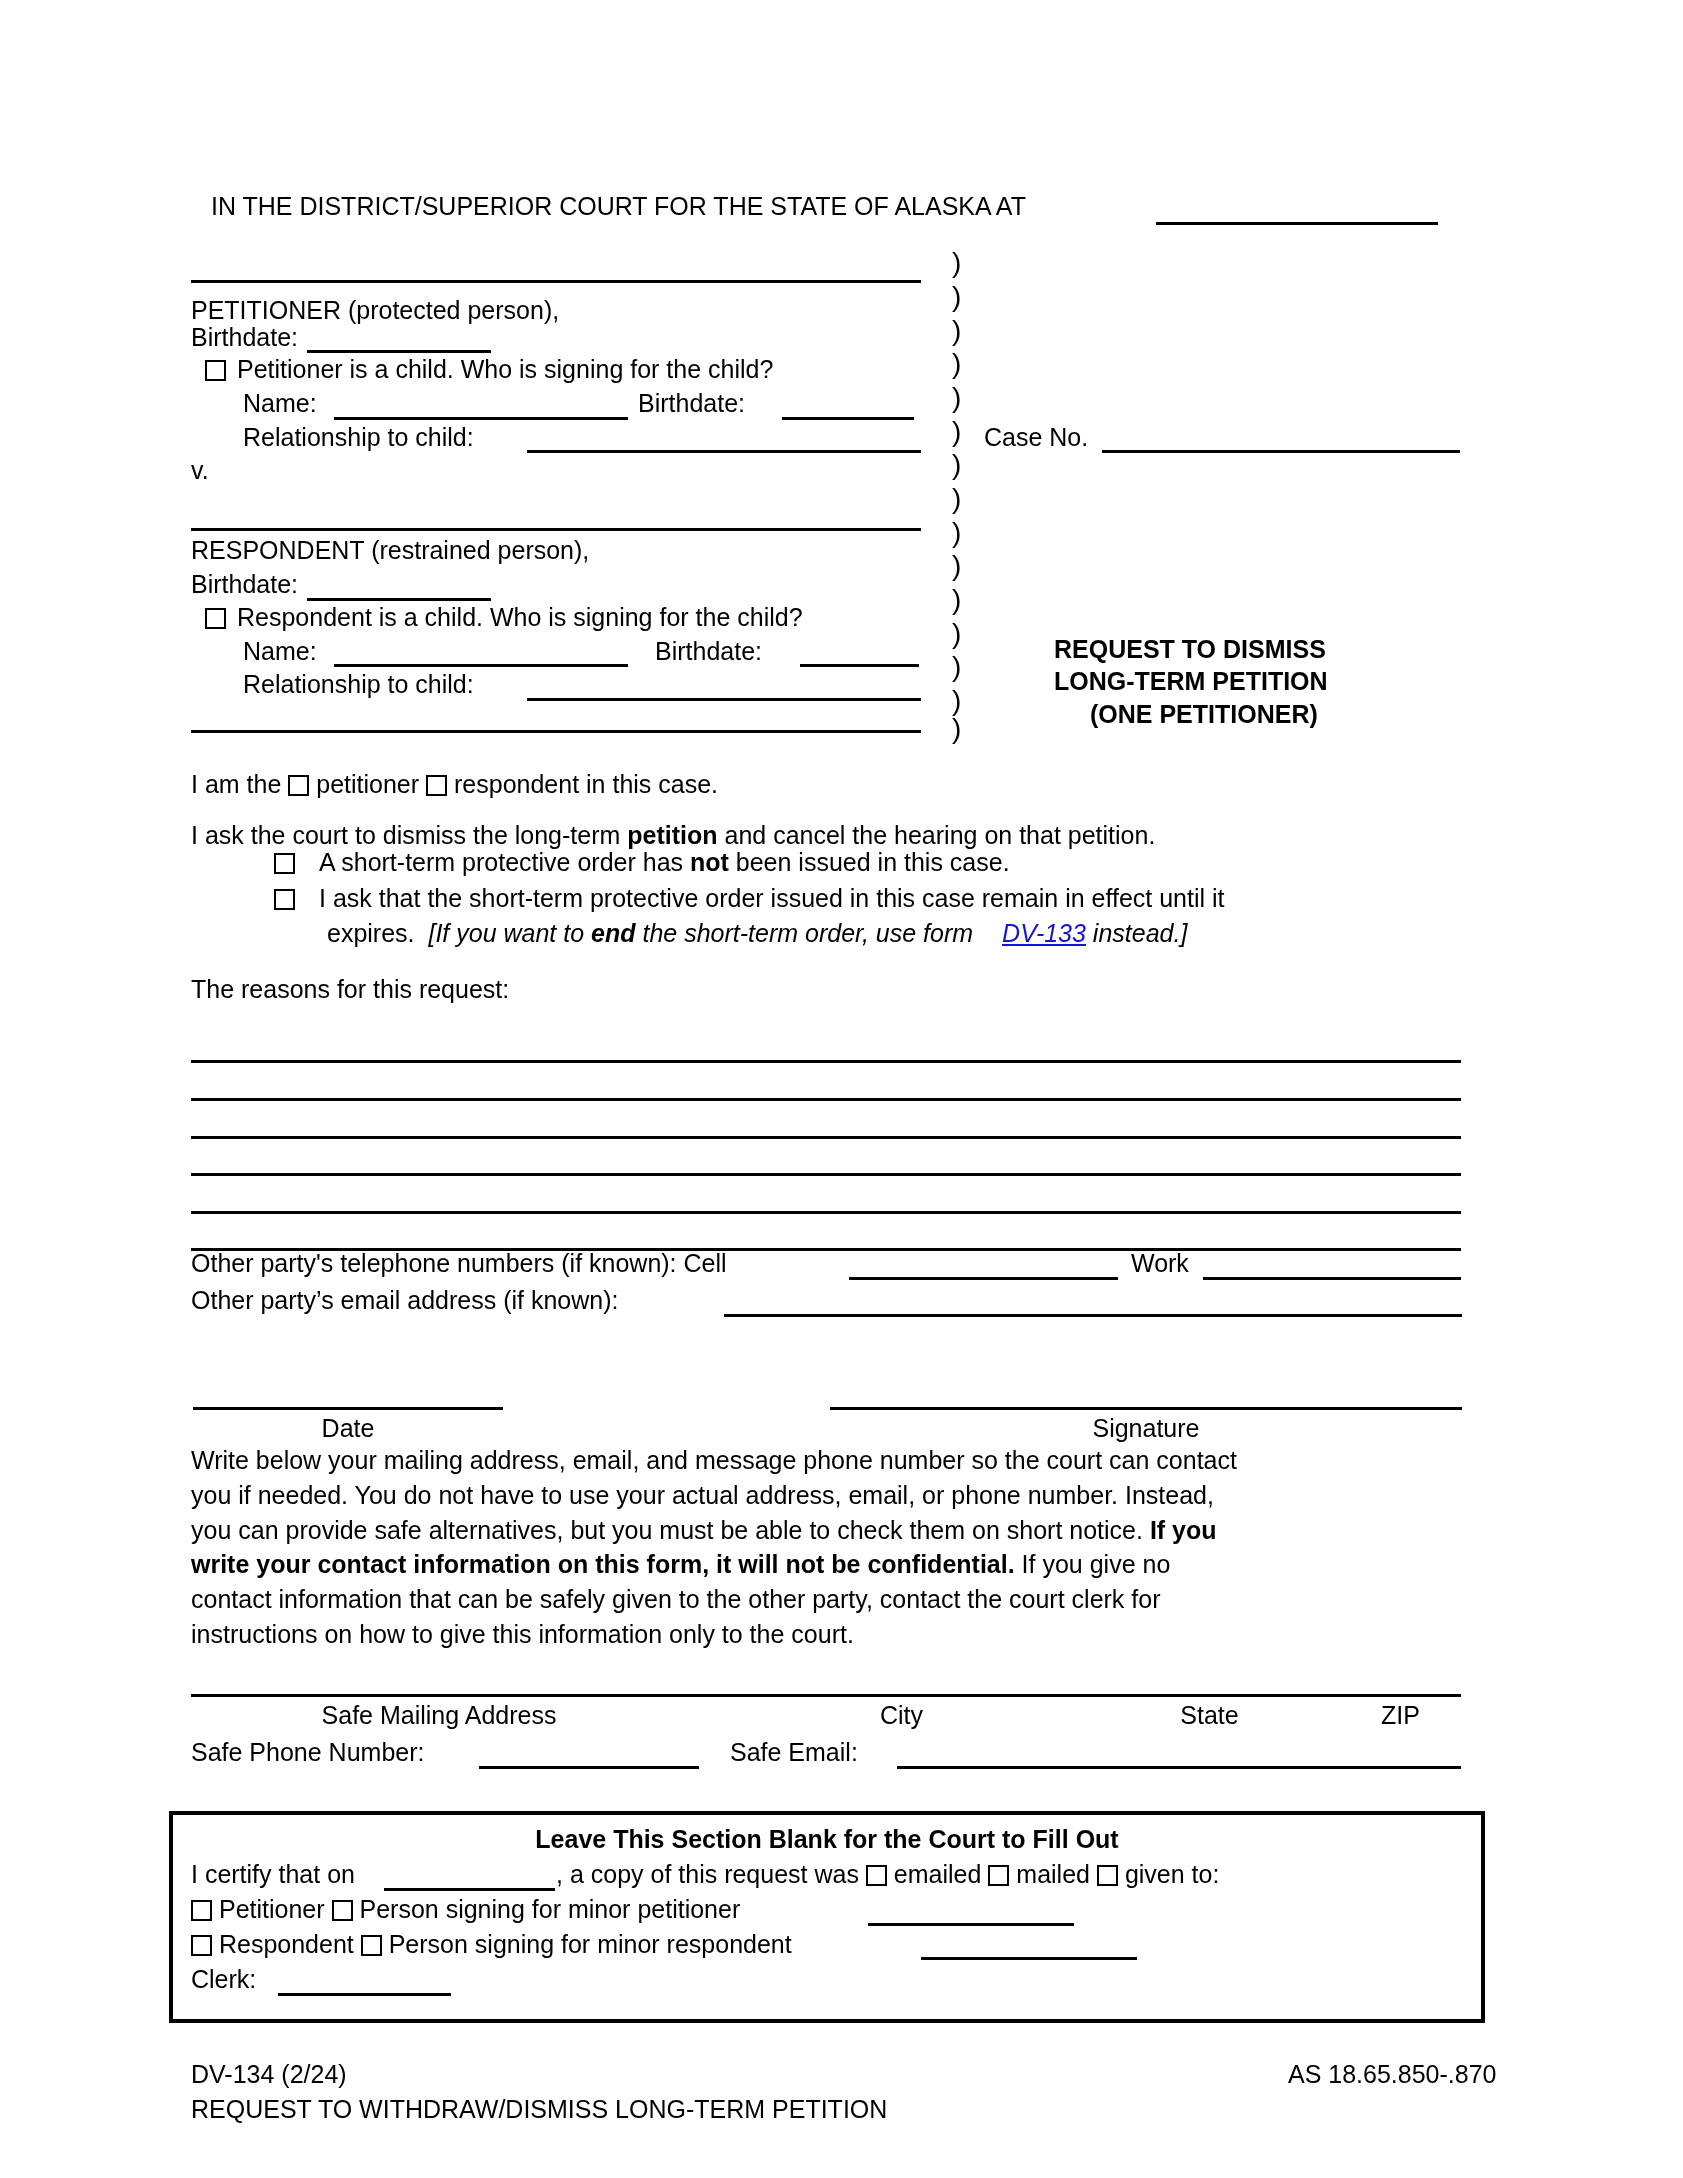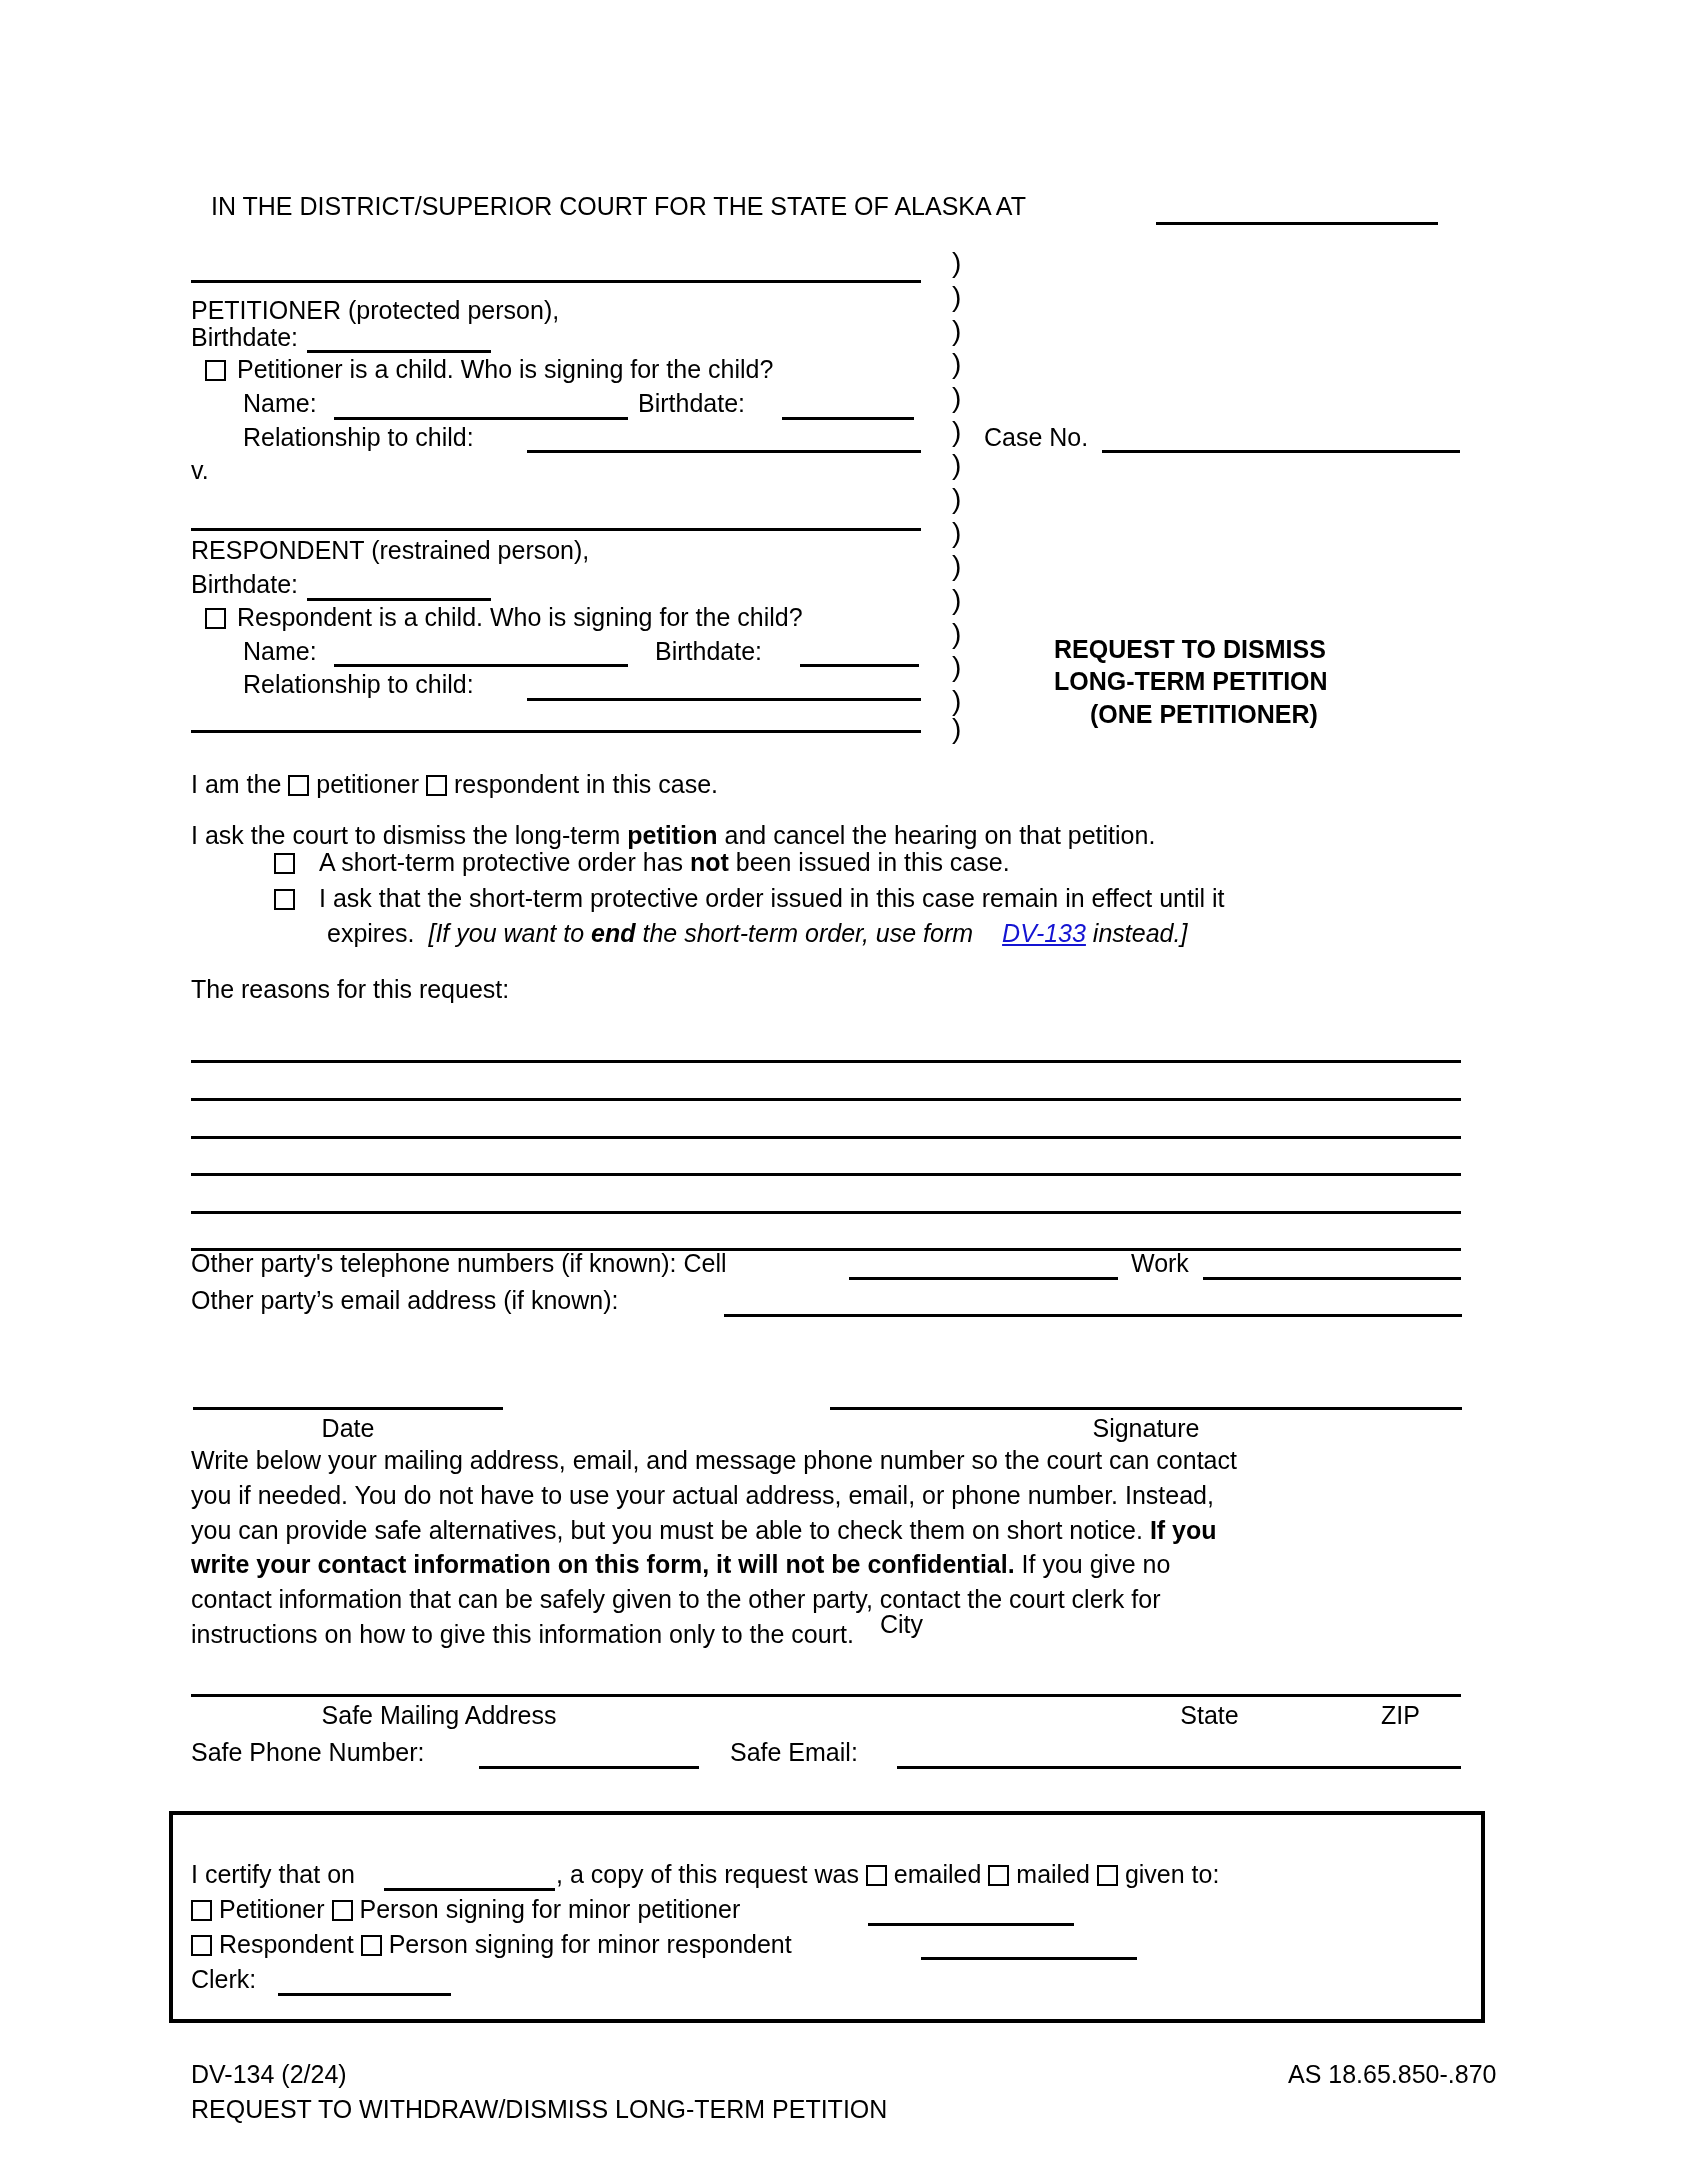--- a/index.html
+++ b/index.html
@@ -166,32 +166,33 @@
     <span>you can provide safe alternatives, but you must be able to check them on short notice.  </span><span class="b">If you</span>
   </div>
   <div class="abs t" style="left:191px;top:1550px;">
     <span class="b">write your contact information on this form, it will not be confidential.</span><span>  If you give no</span>
   </div>
   <div class="abs t" style="left:191px;top:1585px;">contact information that can be safely given to the other party, contact the court clerk for</div>
   <div class="abs t" style="left:191px;top:1620px;">instructions on how to give this information only to the court.</div>
 
   <div class="rule" style="left:191px;top:1694px;width:1270px;"></div>
   <div class="ctr" style="left:179px;top:1701px;width:520px;">Safe Mailing Address</div>
-  <div class="ctr" style="left:837px;top:1610px;width:129px;">City</div>
+  <div class="ctr" style="left:837px;top:1701px;width:129px;">City</div>
   <div class="ctr" style="left:1145px;top:1701px;width:129px;">State</div>
   <div class="ctr" style="left:1341px;top:1701px;width:119px;">ZIP</div>
 
   <div class="abs t" style="left:191px;top:1738px;">Safe Phone Number:</div>
   <div class="rule" style="left:479px;top:1766px;width:220px;"></div>
   <div class="abs t" style="left:730px;top:1738px;">Safe Email:</div>
   <div class="rule" style="left:897px;top:1766px;width:564px;"></div>
 
   <div class="courtbox" style="left:169px;top:1811px;width:1316px;height:212px;">
   </div>
 
+  <div class="ctr b" style="left:169px;top:1825px;width:1316px;">Leave This Section Blank for the Court to Fill Out</div>
 
   <div class="abs t" style="left:191px;top:1860px;">
     <span>I certify that on</span>
   </div>
   <div class="rule" style="left:384px;top:1888px;width:171px;"></div>
   <div class="abs t" style="left:556px;top:1860px;">
     <span>, a copy of this request was</span>
     <span class="cb"></span>
     <span>emailed</span>
     <span class="cb"></span>

